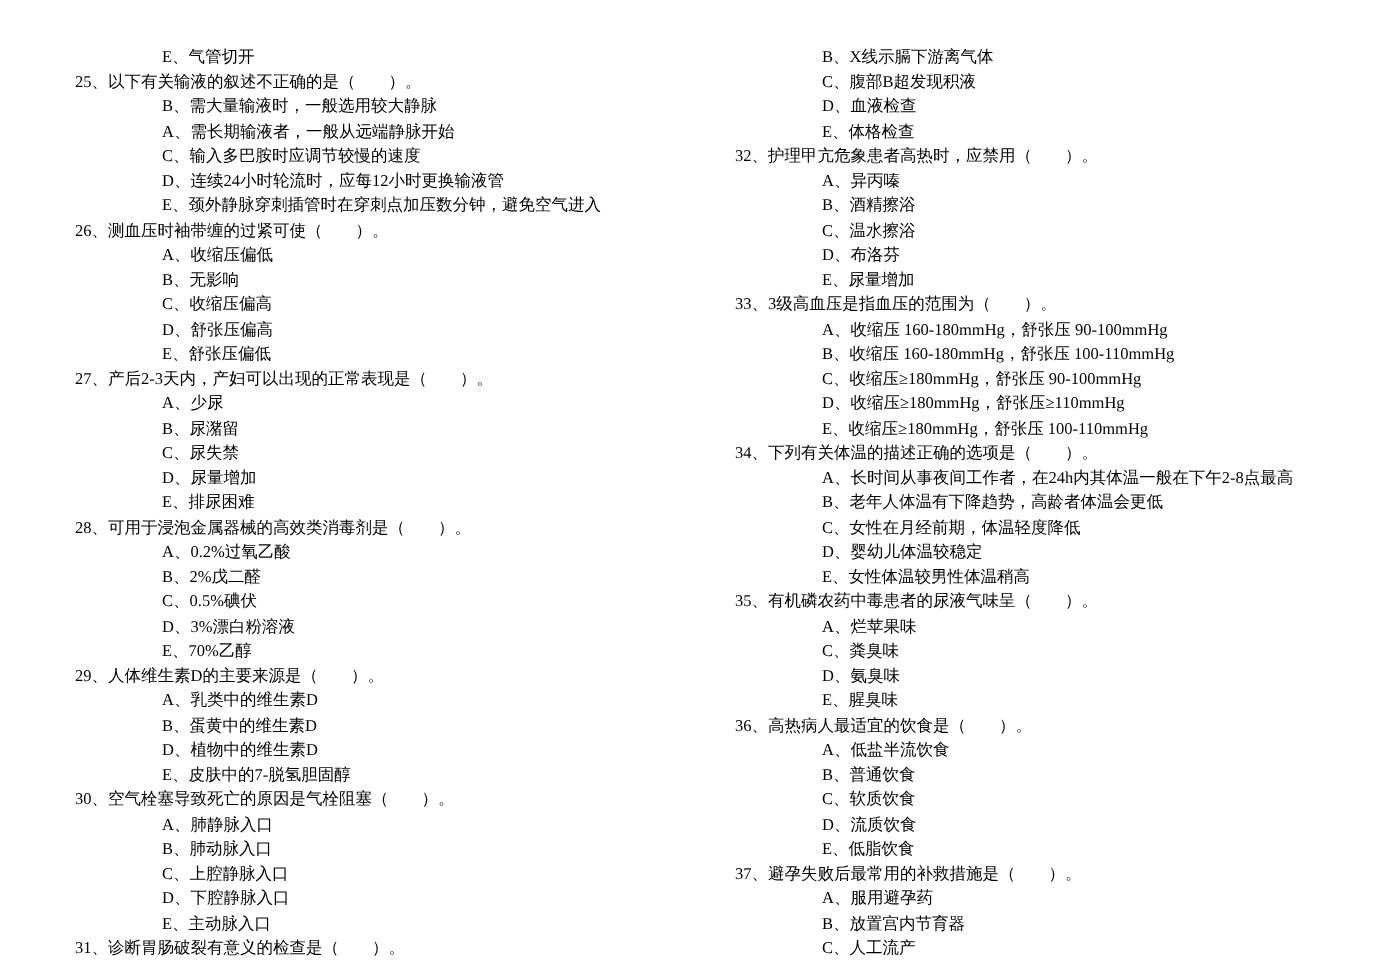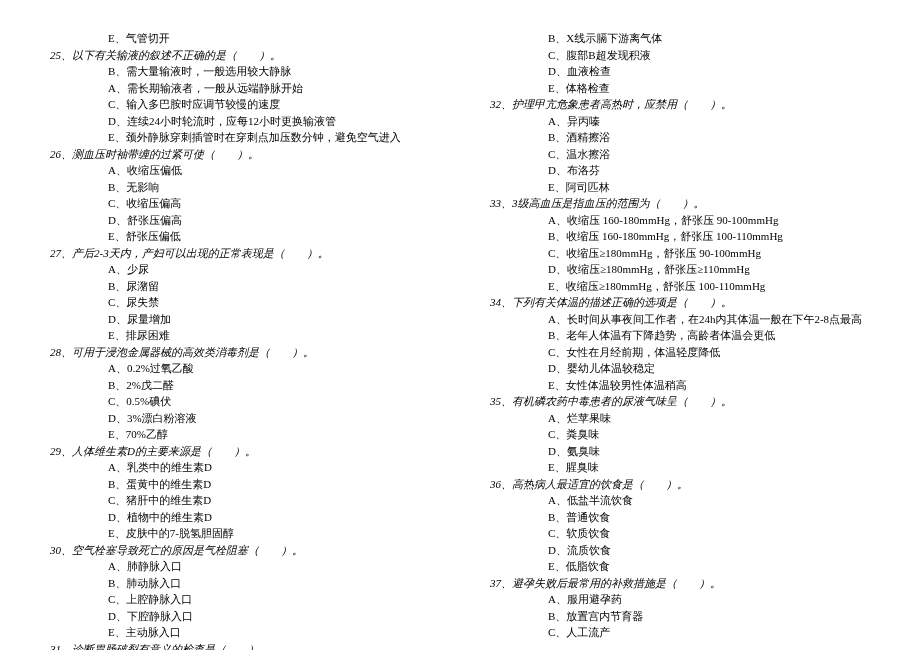--- a/index.html
+++ b/index.html
@@ -20,21 +20,20 @@
   }
   .col {
     flex: 1;
   }
   .option-line {
     padding-left: 58px;
     white-space: pre;
   }
   .question-line {
     white-space: pre;
-    font-style: italic;
   }
 </style>
 </head>
 <body>
 
 <div class="columns">
   <div class="col">
     <div class="option-line">E、气管切开</div>
     <div class="question-line">25、以下有关输液的叙述不正确的是（　　）。</div>
     <div class="option-line">B、需大量输液时，一般选用较大静脉</div>
@@ -56,21 +55,20 @@
     <div class="option-line">E、排尿困难</div>
     <div class="question-line">28、可用于浸泡金属器械的高效类消毒剂是（　　）。</div>
     <div class="option-line">A、0.2%过氧乙酸</div>
     <div class="option-line">B、2%戊二醛</div>
     <div class="option-line">C、0.5%碘伏</div>
     <div class="option-line">D、3%漂白粉溶液</div>
     <div class="option-line">E、70%乙醇</div>
     <div class="question-line">29、人体维生素D的主要来源是（　　）。</div>
     <div class="option-line">A、乳类中的维生素D</div>
     <div class="option-line">B、蛋黄中的维生素D</div>
-    <div class="option-line">C、猪肝中的维生素D</div>
     <div class="option-line">D、植物中的维生素D</div>
     <div class="option-line">E、皮肤中的7-脱氢胆固醇</div>
     <div class="question-line">30、空气栓塞导致死亡的原因是气栓阻塞（　　）。</div>
     <div class="option-line">A、肺静脉入口</div>
     <div class="option-line">B、肺动脉入口</div>
     <div class="option-line">C、上腔静脉入口</div>
     <div class="option-line">D、下腔静脉入口</div>
     <div class="option-line">E、主动脉入口</div>
     <div class="question-line">31、诊断胃肠破裂有意义的检查是（　　）。</div>
 
@@ -79,21 +77,21 @@
   <div class="col">
     <div class="option-line">B、X线示膈下游离气体</div>
     <div class="option-line">C、腹部B超发现积液</div>
     <div class="option-line">D、血液检查</div>
     <div class="option-line">E、体格检查</div>
     <div class="question-line">32、护理甲亢危象患者高热时，应禁用（　　）。</div>
     <div class="option-line">A、异丙嗪</div>
     <div class="option-line">B、酒精擦浴</div>
     <div class="option-line">C、温水擦浴</div>
     <div class="option-line">D、布洛芬</div>
-    <div class="option-line">E、阿司匹林</div>
+    <div class="option-line">E、尿量增加</div>
     <div class="question-line">33、3级高血压是指血压的范围为（　　）。</div>
     <div class="option-line">A、收缩压 160-180mmHg，舒张压 90-100mmHg</div>
     <div class="option-line">B、收缩压 160-180mmHg，舒张压 100-110mmHg</div>
     <div class="option-line">C、收缩压≥180mmHg，舒张压 90-100mmHg</div>
     <div class="option-line">D、收缩压≥180mmHg，舒张压≥110mmHg</div>
     <div class="option-line">E、收缩压≥180mmHg，舒张压 100-110mmHg</div>
     <div class="question-line">34、下列有关体温的描述正确的选项是（　　）。</div>
     <div class="option-line">A、长时间从事夜间工作者，在24h内其体温一般在下午2-8点最高</div>
     <div class="option-line">B、老年人体温有下降趋势，高龄者体温会更低</div>
     <div class="option-line">C、女性在月经前期，体温轻度降低</div>

